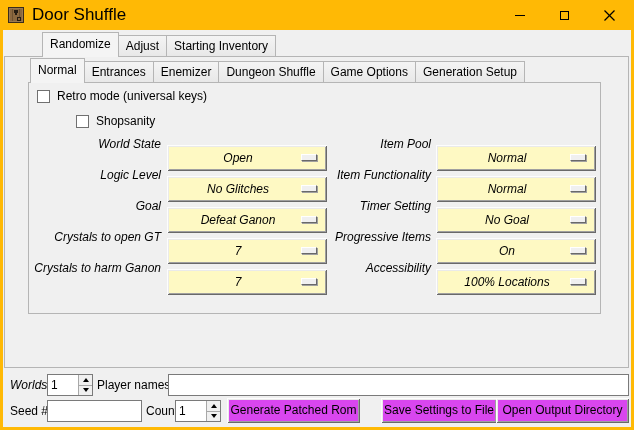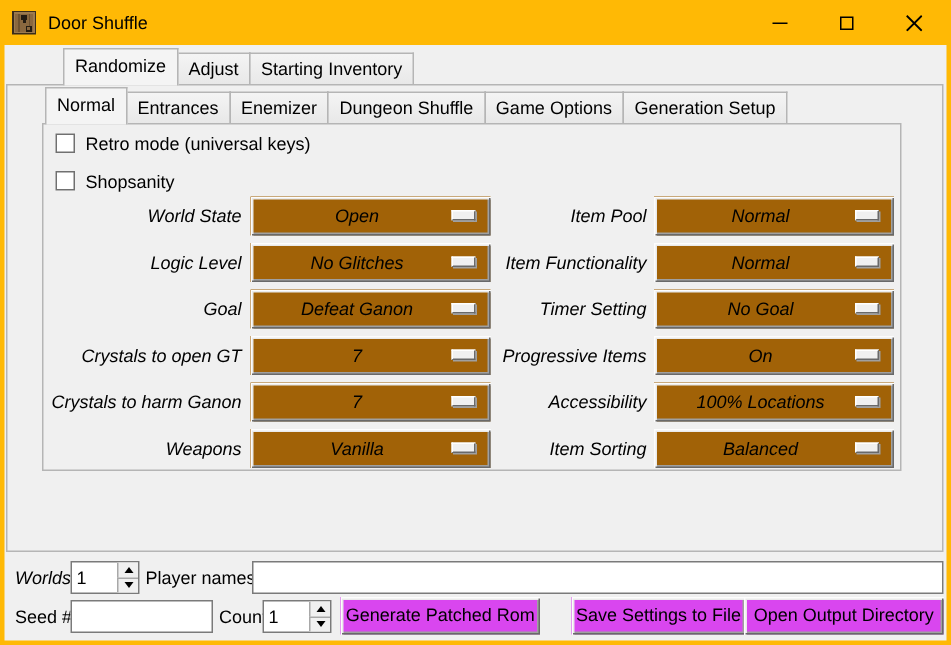--- a/index.html
+++ b/index.html
@@ -5,21 +5,21 @@
   html,body { margin:0; padding:0; background:#c8c8c8; }
   * { box-sizing:border-box; }
   .window {
     position:relative; width:634px; height:430px;
     background:#ffb905; overflow:hidden;
     font-family:"Liberation Sans", sans-serif; font-size:12px; color:#000;
   }
   
   .titlebar { position:absolute; left:0; top:0; width:634px; height:30px; display:flex; align-items:center; }
   .title-icon { margin-left:8px; width:16px; height:16px; flex:0 0 auto; }
-  .title-text { margin-left:8px; font-size:12px; }
+  .title-text { margin-left:8px; font-size:17px; }
   .caption-buttons { position:absolute; right:2px; top:0; height:30px; display:flex; }
   .cap-btn { width:45px; height:30px; display:flex; align-items:center; justify-content:center; }
   .glyph-min { width:10px; height:1px; background:#000; }
   .glyph-max { width:9px; height:9px; border:1px solid #000; }
   
   .client { position:absolute; left:3px; top:30px; width:628px; height:397px; background:#f0f0f0; }
   
   .tabrow { position:absolute; display:flex; align-items:flex-end; height:24px; z-index:3; }
   .tabrow-outer { left:2px; top:2px;margin-left:37px; }
   .tabrow-inner { left:27px; top:28px; }
@@ -35,30 +35,30 @@
   }
   .frame-outer {
     position:absolute; left:1px; top:26px; width:625px; height:312px;
     border:1px solid #b5b5b5; background:#f0f0f0;
   }
   .frame-inner {
     position:absolute; left:25px; top:52px; width:573px; height:232px;
     border:1px solid #b5b5b5; background:#f0f0f0;
   }
   
-  .cb-row { position:absolute; left:8px; height:14px; display:flex; align-items:flex-start; }
-  .cb-row-1 { top:6px; } .cb-row-2 { top:31px; }
+  .cb-row { position:absolute; left:8px; height:14px; display:flex; align-items:flex-end; }
+  .cb-row-1 { top:6px; } .cb-row-2 { top:31px;margin-left:39px; }
   .cb-box { width:13px; height:13px; background:#fff; border:1px solid #707070; margin-right:7px; }
   
   .opt-row { position:absolute; left:0; width:571px; height:26px;font-style:italic; }
   .opt-label-l { position:absolute; left:0; top:0; width:132px; height:26px; line-height:26px; text-align:right; white-space:nowrap; }
   .opt-label-r { position:absolute; left:286px; top:0; width:116px; height:26px; line-height:26px; text-align:right; white-space:nowrap; }
   .optbtn {
-    position:absolute; top:0; width:160px; height:26px;
-    background:#a16207; display:flex; align-items:center; justify-content:center;
+    position:absolute; top:14px; width:160px; height:26px;
+    background:#fef9c3; display:flex; align-items:center; justify-content:center;
     box-shadow: inset 1px 1px 0 #fdfdfd, inset -1px -1px 0 #696969,
                 inset 2px 2px 0 #eaeaea, inset -2px -2px 0 #a0a0a0;
   }
   .optbtn-l { left:138px; } .optbtn-r { left:407px; }
   .opt-value { padding-right:18px; white-space:nowrap; }
   .menu-indicator {
     position:absolute; right:10px; top:50%; margin-top:-4px;
     width:16px; height:7px; background:#f0f0f0;
     border-top:1px solid #ffffff; border-left:1px solid #ffffff;
     border-right:1px solid #696969; border-bottom:1px solid #696969;
@@ -212,32 +212,20 @@
           <span class="opt-value">7</span>
           <span class="menu-indicator"></span>
         </div>
         <div class="opt-label-r">Accessibility</div>
         <div class="optbtn optbtn-r">
           <span class="opt-value">100% Locations</span>
           <span class="menu-indicator"></span>
         </div>
       </div>
 
-      <div class="opt-row" style="top:203px;">
-        <div class="opt-label-l">Weapons</div>
-        <div class="optbtn optbtn-l">
-          <span class="opt-value">Vanilla</span>
-          <span class="menu-indicator"></span>
-        </div>
-        <div class="opt-label-r">Item Sorting</div>
-        <div class="optbtn optbtn-r">
-          <span class="opt-value">Balanced</span>
-          <span class="menu-indicator"></span>
-        </div>
-      </div>
 
     </div>
 
     <div class="lbl" style="left:7px; top:344px;font-style:italic;">Worlds</div>
     <div class="spin" style="left:44px; top:344px;">
       <input value="1" style="">
       <div class="spin-buttons">
         <div class="spin-btn">
             <div class="tri-up"></div>
           </div>

